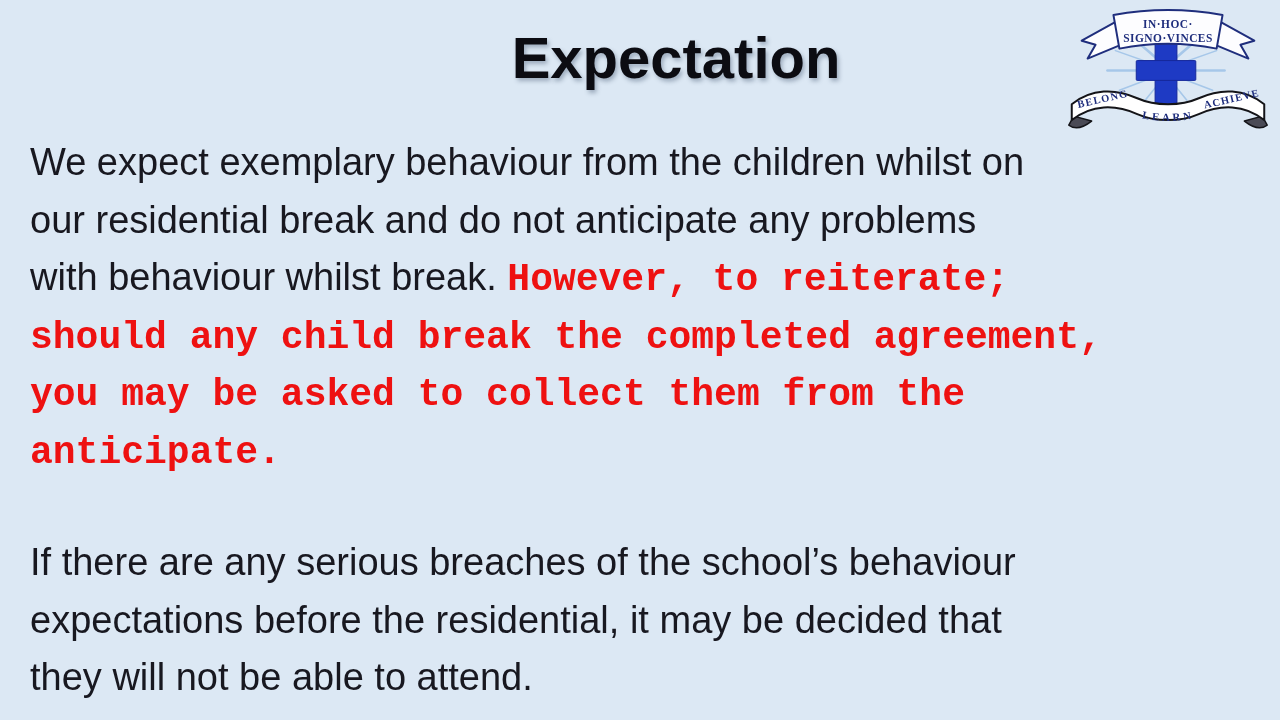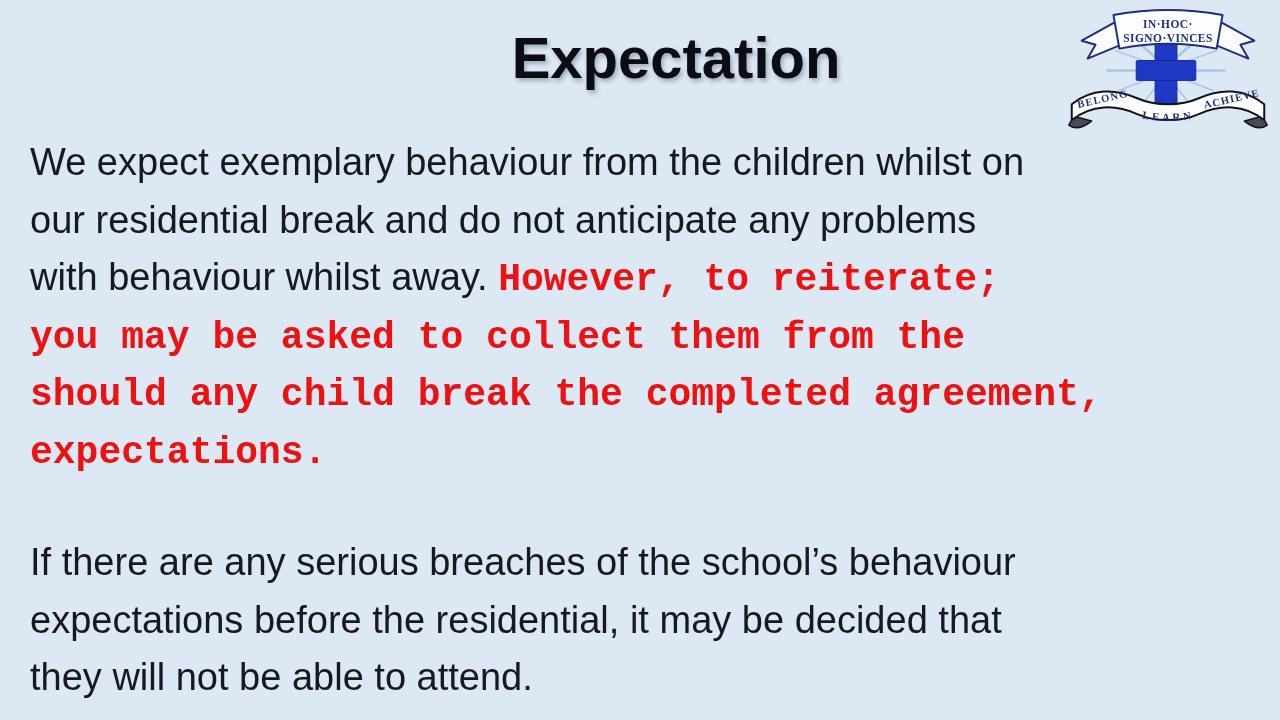--- a/index.html
+++ b/index.html
@@ -121,24 +121,24 @@
       <text class="banner-word" x="40" y="100" text-anchor="middle" transform="rotate(-13 40 100)">BELONG</text>
       <text class="banner-learn" text-anchor="middle"><textPath href="#learnArc" startOffset="50%">LEARN</textPath></text>
       <text class="banner-word" x="170" y="100" text-anchor="middle" transform="rotate(-13 170 100)">ACHIEVE</text>
     </g>
   </svg>
 
   <div class="body-text">
       <div class="paragraph">
         <div class="line"><span class="seg">We expect exemplary behaviour from the children whilst on</span></div>
         <div class="line"><span class="seg">our residential break and do not anticipate any problems</span></div>
-        <div class="line"><span class="seg">with behaviour whilst away. </span><span class="seg red-bold">However, to reiterate;</span></div>
+        <div class="line"><span class="seg">with behaviour whilst break. </span><span class="seg red-bold">However, to reiterate;</span></div>
+        <div class="line"><span class="seg red-bold">should any child break the completed agreement,</span></div>
         <div class="line"><span class="seg red-bold">you may be asked to collect them from the</span></div>
-        <div class="line"><span class="seg red-bold">should any child break the completed agreement,</span></div>
-        <div class="line"><span class="seg red-bold">expectations.</span></div>
+        <div class="line"><span class="seg red-bold">anticipate.</span></div>
       </div>
       <div class="paragraph">
         <div class="line"><span class="seg">If there are any serious breaches of the school’s behaviour</span></div>
         <div class="line"><span class="seg">expectations before the residential, it may be decided that</span></div>
         <div class="line"><span class="seg">they will not be able to attend.</span></div>
       </div>
     </div>
 
 </div>
 

